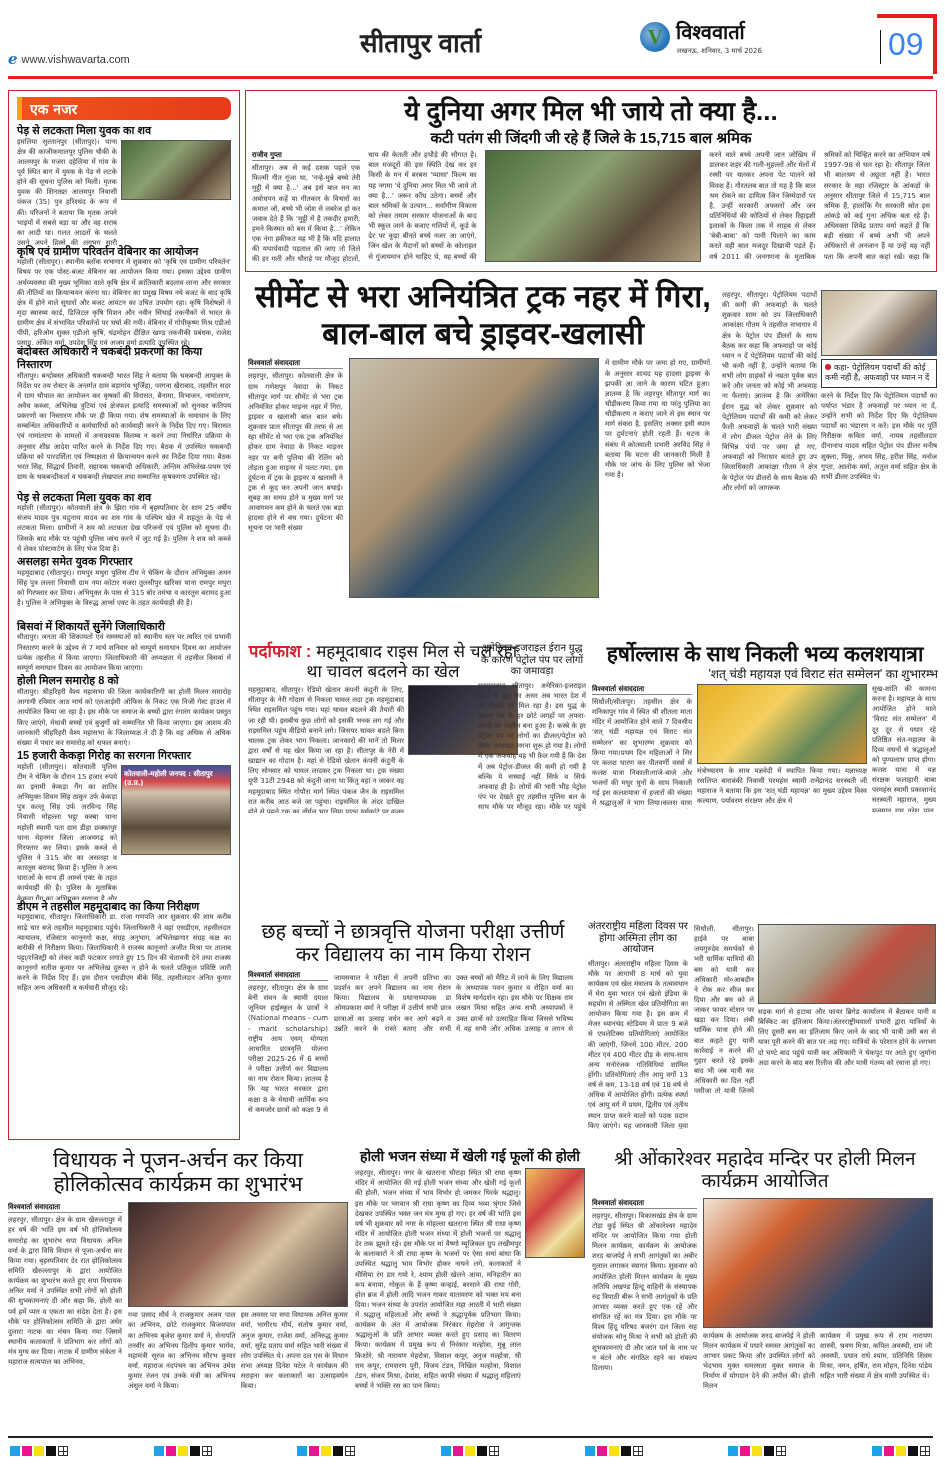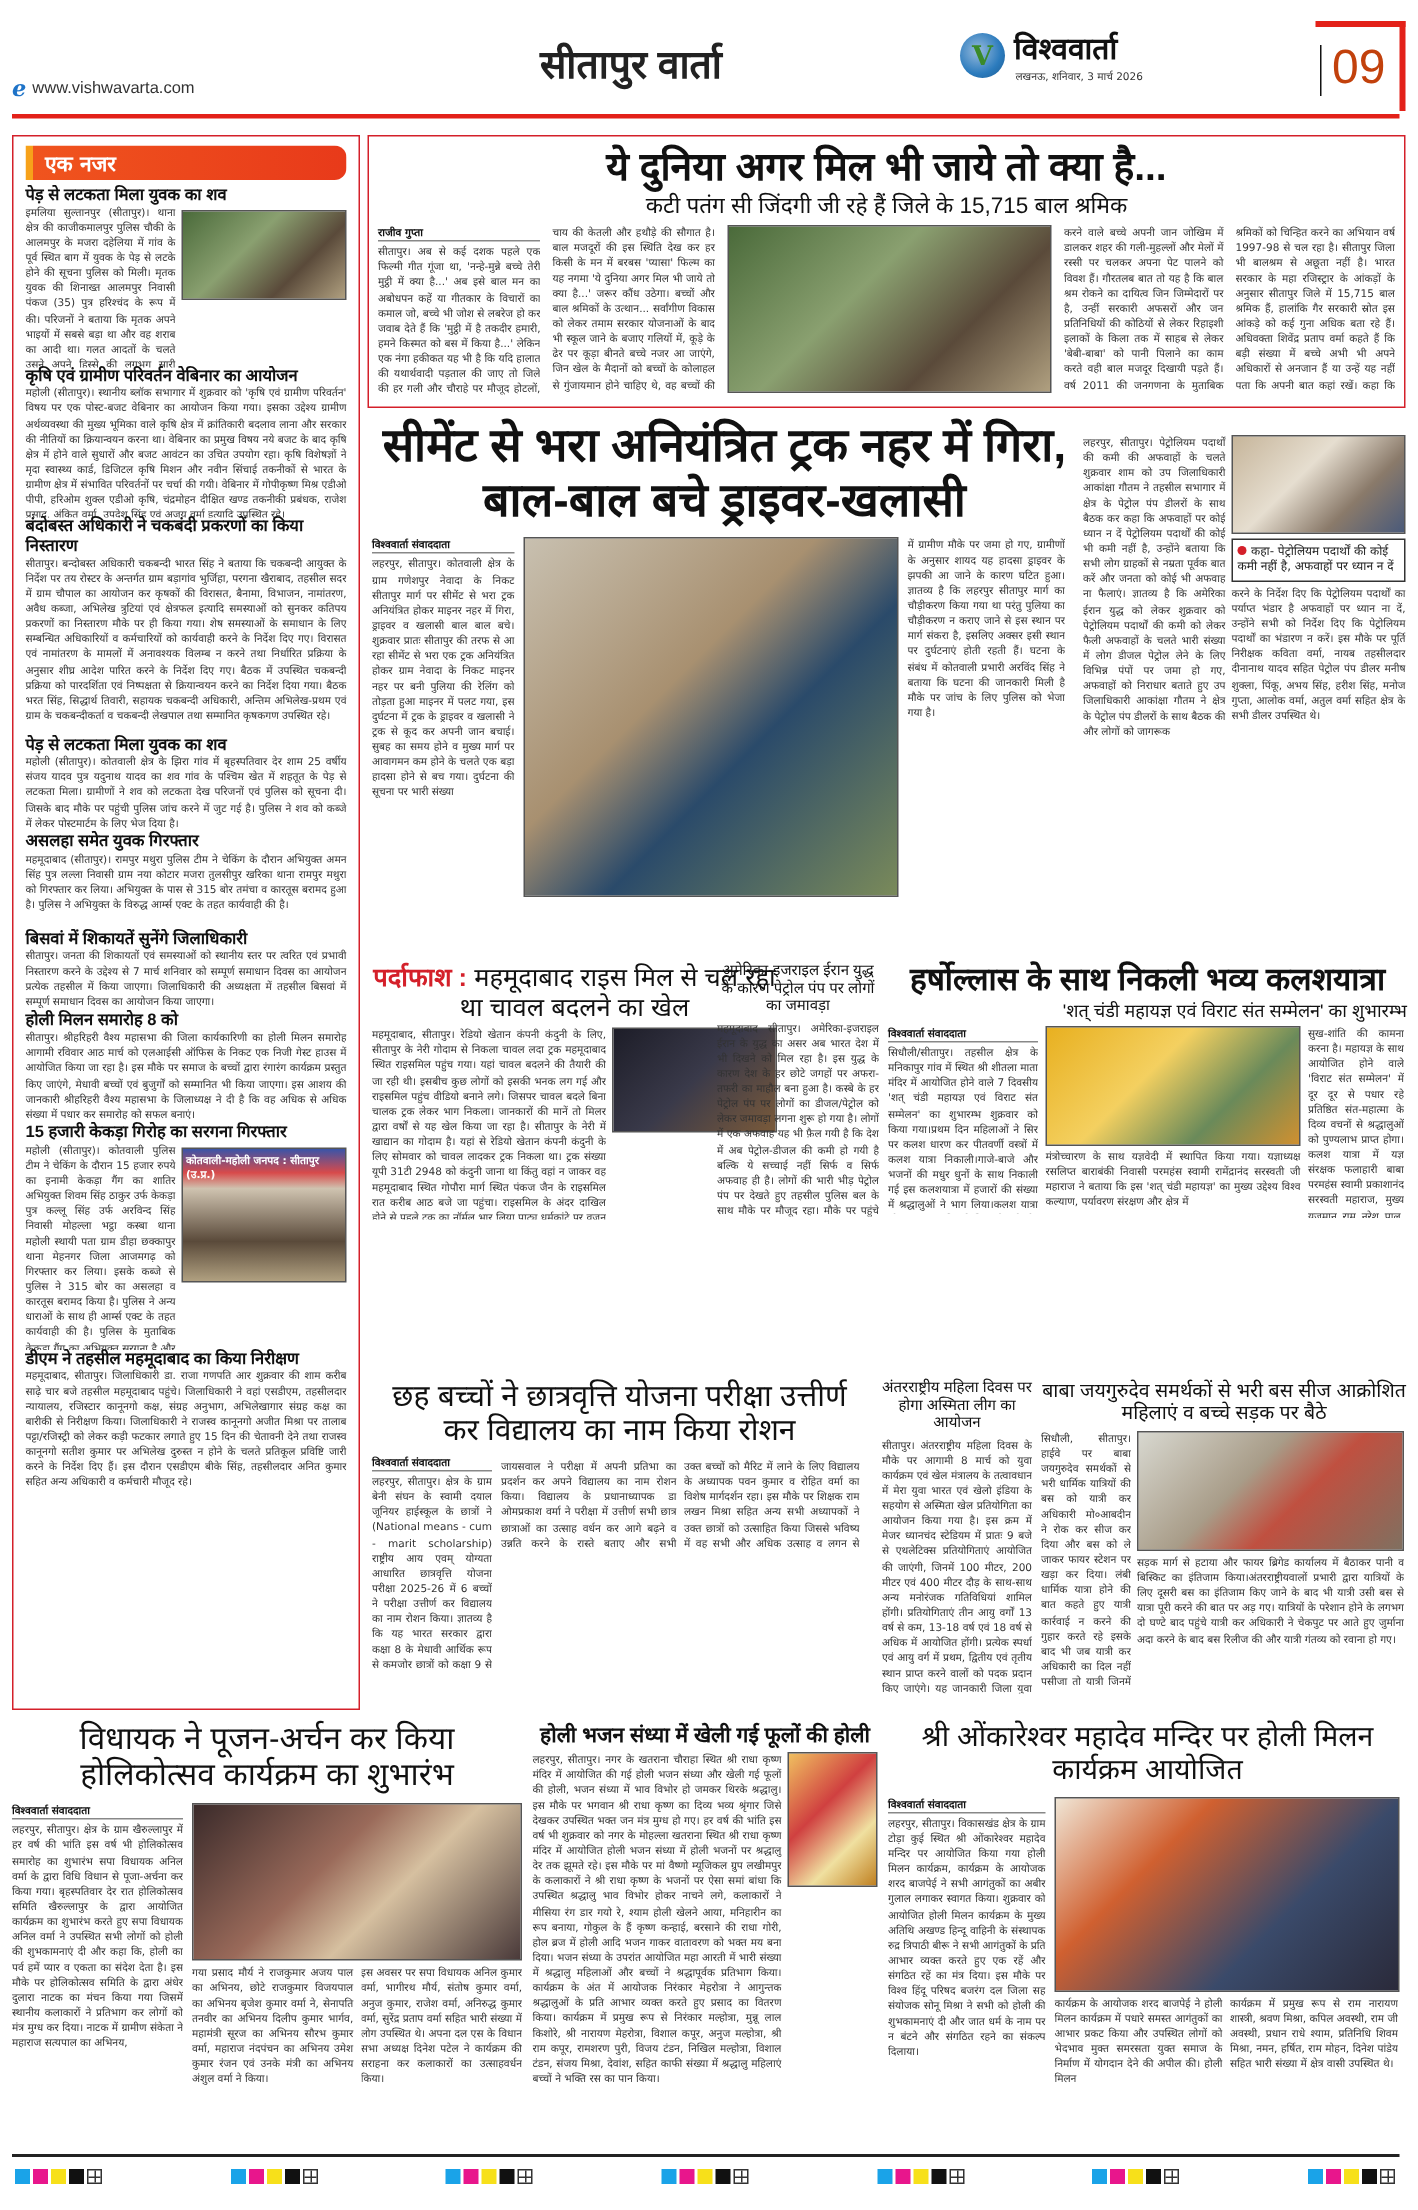--- a/index.html
+++ b/index.html
@@ -7,21 +7,21 @@
   .abs{position:absolute}
   
   #hdr-url{left:8px;top:50px;font-size:11px;color:#333;font-family:"Liberation Sans",sans-serif;display:flex;align-items:center;gap:4px}
   #hdr-url .ie{color:#1e73c8;font-size:15px;font-weight:bold;font-family:"DejaVu Serif",serif;font-style:italic}
   #hdr-section{left:360px;top:24px;font-size:26px;font-weight:bold;font-family:"Liberation Sans",sans-serif;color:#222}
   #hdr-logo{left:640px;top:22px;width:30px;height:30px;border-radius:50%;background:radial-gradient(circle at 40% 40%,#9bd,#2b7bbd 60%,#1c5a8f);display:flex;align-items:center;justify-content:center;color:#3a8a2a;font-weight:bold;font-size:18px;font-family:"DejaVu Serif",serif}
   #hdr-brand{left:676px;top:18px;font-size:20px;font-weight:bold;color:#111}
   #hdr-date{left:677px;top:46px;font-size:7px;color:#333}
   #hdr-pagebox{left:877px;top:14px;width:60px;height:60px;border-top:4px solid #e32119;border-right:4px solid #e32119}
   #hdr-pagesep{left:880px;top:30px;width:1px;height:34px;background:#111}
-  #hdr-page{left:888px;top:26px;font-size:32px;font-family:"Liberation Sans",sans-serif;color:#c2410c}
+  #hdr-page{left:888px;top:26px;font-size:32px;font-family:"Liberation Sans",sans-serif;color:#3b82f6}
   #hdr-rule{left:8px;top:76px;width:925px;height:3px;background:#e32119}
 
   .panel{border:1.5px solid #d4202a}
   .head{font-weight:bold;color:#111;font-family:"Liberation Sans",sans-serif;line-height:1.15}
   .txt{font-size:7px;line-height:1.45;color:#333;text-align:justify;overflow:hidden}
   .byline{font-size:7px;font-weight:bold;color:#111;border-bottom:1px solid #888;padding-bottom:1px;margin-bottom:2px}
   .photo{background:linear-gradient(135deg,#8a9a72,#c9b58b 40%,#6b7d5a 70%,#a8926a);border:1px solid #555}
   .ph-dark{background:linear-gradient(135deg,#1d1d28,#3a3a4a 50%,#7a5a3a)}
   .ph-meet{background:linear-gradient(135deg,#c6b59a,#e6ded0 40%,#8a7a6a 70%,#4a5a7a)}
   .ph-women{background:linear-gradient(135deg,#e8b020,#f4d060 40%,#6a8a5a 70%,#d09030)}
@@ -95,21 +95,21 @@
     <div class="txt" style="height:138px">महोली (सीतापुर)। कोतवाली पुलिस टीम ने चेकिंग के दौरान 15 हजार रुपये का इनामी केकड़ा गैंग का शातिर अभियुक्त शिवम सिंह ठाकुर उर्फ केकड़ा पुत्र कल्लू सिंह उर्फ अरविन्द सिंह निवासी मोहल्ला भट्ठा कस्बा थाना महोली स्थायी पता ग्राम डीहा छक्कापुर थाना मेहनगर जिला आजमगढ़ को गिरफ्तार कर लिया। इसके कब्जे से पुलिस ने 315 बोर का असलहा व कारतूस बरामद किया है। पुलिस ने अन्य धाराओं के साथ ही आर्म्स एक्ट के तहत कार्यवाही की है। पुलिस के मुताबिक केकड़ा गैंग का अभियुक्त सरगना है और इस पर गंभीर अपराधों के आधा दर्जन मुकदमे पूर्व में दर्ज हैं।</div>
   </div>
   <div>
     <div class="head" style="font-size:11px">डीएम ने तहसील महमूदाबाद का किया निरीक्षण</div>
     <div class="txt" style="height:100px">महमूदाबाद, सीतापुर। जिलाधिकारी डा. राजा गणपति आर शुक्रवार की शाम करीब साढ़े चार बजे तहसील महमूदाबाद पहुंचे। जिलाधिकारी ने वहां एसडीएम, तहसीलदार न्यायालय, रजिस्टार कानूनगो कक्ष, संग्रह अनुभाग, अभिलेखागार संग्रह कक्ष का बारीकी से निरीक्षण किया। जिलाधिकारी ने राजस्व कानूनगो अजीत मिश्रा पर तालाब पट्टा/रजिस्ट्री को लेकर कड़ी फटकार लगाते हुए 15 दिन की चेतावनी देने तथा राजस्व कानूनगो सतीश कुमार पर अभिलेख दुरुस्त न होने के चलते प्रतिकूल प्रविष्टि जारी करने के निर्देश दिए हैं। इस दौरान एसडीएम बीके सिंह, तहसीलदार अनित कुमार सहित अन्य अधिकारी व कर्मचारी मौजूद रहे।</div>
   </div>
 </div>
 
 <div class="abs panel" style="left:245px;top:90px;width:692px;height:182px">
   <div class="head" style="text-align:center;font-size:26px;margin-top:6px">ये दुनिया अगर मिल भी जाये तो क्या है...</div>
-  <div class="head" style="text-align:center;font-size:15px;font-weight:normal;margin:2px 0 4px">कटी पतंग सी जिंदगी जी रहे हैं जिले के 15,715 बाल श्रमिक</div>
+  <div class="head" style="text-align:center;font-size:15px;font-weight:bold;margin:2px 0 4px">कटी पतंग सी जिंदगी जी रहे हैं जिले के 15,715 बाल श्रमिक</div>
   <div style="display:flex;gap:8px;padding:0 6px">
     <div style="width:110px">
       <div class="byline">राजीव गुप्ता</div>
       <div class="txt" style="height:100px">सीतापुर। अब से कई दशक पहले एक फिल्मी गीत गूंजा था, 'नन्हे-मुन्ने बच्चे तेरी मुट्ठी में क्या है...' अब इसे बाल मन का अबोधपन कहें या गीतकार के विचारों का कमाल जो, बच्चे भी जोश से लबरेज हो कर जवाब देते हैं कि 'मुट्ठी में है तकदीर हमारी, हमने किस्मत को बस में किया है...' लेकिन एक नंगा हकीकत यह भी है कि यदि हालात की यथार्थवादी पड़ताल की जाए तो जिले की हर गली और चौराहे पर मौजूद होटलों, ढाबों व गैराजों पर जूठी प्लेट, पेंचकस और रिंच थामे अबोध और बेबस बचपन मिल जाएगा। सुनिनक और राष्ट्रनिक बना सकने वाले हाथों में</div>
     </div>
     <div class="txt" style="width:110px;height:112px">चाय की केतली और हथौड़े की सौगात है। बाल मजदूरों की इस स्थिति देख कर हर किसी के मन में बरबस 'प्यासा' फिल्म का यह नगमा 'ये दुनिया अगर मिल भी जाये तो क्या है...' जरूर कौंध उठेगा। बच्चों और बाल श्रमिकों के उत्थान... सर्वांगीण विकास को लेकर तमाम सरकार योजनाओं के बाद भी स्कूल जाने के बजाए गलियों में, कूड़े के ढेर पर कूड़ा बीनते बच्चे नजर आ जाएंगे, जिन खेल के मैदानों को बच्चों के कोलाहल से गुंजायमान होने चाहिए थे, वह बच्चों की राह देख रहे हैं। खेल के मैदान और स्कूल व कॉलेज के क्लास रूम में अपनी प्रतिभा का प्रदर्शन</div>
     <div class="photo ph-tree" style="width:220px;height:112px"></div>
     <div class="txt" style="width:108px;height:112px">करने वाले बच्चे अपनी जान जोखिम में डालकर शहर की गली-मुहल्लों और मेलों में रस्सी पर चलकर अपना पेट पालने को विवश हैं। गौरतलब बात तो यह है कि बाल श्रम रोकने का दायित्व जिन जिम्मेदारों पर है, उन्हीं सरकारी अफसरों और जन प्रतिनिधियों की कोठियों से लेकर रिहाइशी इलाकों के किला तक में साहब से लेकर 'बेबी-बाबा' को पानी पिलाने का काम करते वही बाल मजदूर दिखायी पड़ते हैं। वर्ष 2011 की जनगणना के मुताबिक प्रदेश में 21.76 लाख बाल श्रमिक हैं, लेकिन सरकार और श्रम विभाग को बाल श्रमिक दिखाई नहीं देते हैं। गौरतलब है कि प्रदेश में बाल</div>
     <div class="txt" style="width:108px;height:112px">श्रमिकों को चिन्हित करने का अभियान वर्ष 1997-98 से चल रहा है। सीतापुर जिला भी बालश्रम से अछूता नहीं है। भारत सरकार के महा रजिस्ट्रार के आंकड़ों के अनुसार सीतापुर जिले में 15,715 बाल श्रमिक हैं, हालांकि गैर सरकारी स्रोत इस आंकड़े को कई गुना अधिक बता रहे हैं। अधिवक्ता शिवेंद्र प्रताप वर्मा कहते हैं कि बड़ी संख्या में बच्चे अभी भी अपने अधिकारों से अनजान हैं या उन्हें यह नहीं पता कि अपनी बात कहां रखें। कहा कि गरीब और अभावग्रस्त बच्चों को समान अवसर मिलना चाहिए और इसके लिए सरकार और आमजन के साथ ही हर एक जिम्मेदार को आगे आना होगा।</div>
   </div>
@@ -183,21 +183,20 @@
     </div>
   </div>
 </div>
 
 <div class="abs" style="left:588px;top:920px;width:100px;height:220px">
   <div class="head" style="font-size:10px;text-align:center;font-weight:normal">अंतरराष्ट्रीय महिला दिवस पर होगा अस्मिता लीग का आयोजन</div>
   <div class="txt" style="height:170px;margin-top:4px">सीतापुर। अंतरराष्ट्रीय महिला दिवस के मौके पर आगामी 8 मार्च को युवा कार्यक्रम एवं खेल मंत्रालय के तत्वावधान में मेरा युवा भारत एवं खेलो इंडिया के सहयोग से अस्मिता खेल प्रतियोगिता का आयोजन किया गया है। इस क्रम में मेजर ध्यानचंद स्टेडियम में प्रातः 9 बजे से एथलेटिक्स प्रतियोगिताएं आयोजित की जाएंगी, जिनमें 100 मीटर, 200 मीटर एवं 400 मीटर दौड़ के साथ-साथ अन्य मनोरंजक गतिविधियां शामिल होंगी। प्रतियोगिताएं तीन आयु वर्गों 13 वर्ष से कम, 13-18 वर्ष एवं 18 वर्ष से अधिक में आयोजित होंगी। प्रत्येक स्पर्धा एवं आयु वर्ग में प्रथम, द्वितीय एवं तृतीय स्थान प्राप्त करने वालों को पदक प्रदान किए जाएंगे। यह जानकारी जिला युवा अधिकारी संकल्प शुक्ला एवं एथलेटिक्स कोच मयंक आनंद ने दी।</div>
 </div>
 
 <div class="abs" style="left:694px;top:920px;width:244px;height:220px">
-  <div class="head" style="font-size:13px;text-align:center;font-weight:normal">बाबा जयगुरुदेव समर्थकों से भरी बस सीज आक्रोशित महिलाएं व बच्चे सड़क पर बैठे</div>
   <div style="display:flex;gap:4px;margin-top:4px">
     <div class="txt" style="width:60px;height:170px">सिधौली, सीतापुर। हाईवे पर बाबा जयगुरुदेव समर्थकों से भरी धार्मिक यात्रियों की बस को यात्री कर अधिकारी मो०आबदीन ने रोक कर सीज कर दिया और बस को ले जाकर फायर स्टेशन पर खड़ा कर दिया। लंबी धार्मिक यात्रा होने की बात कहते हुए यात्री कार्रवाई न करने की गुहार करते रहे इसके बाद भी जब यात्री कर अधिकारी का दिल नहीं पसीजा तो यात्री जिनमें काफी संख्या में महिलाएं व छोटे बच्चे थे आक्रोशित हो गए,और सिधौली मार्ग पर फायरब्रिगेड के सामने सड़क पर बैठ गए और रास्ता जाम कर दिया। कोतवाली प्रभारी विजयेन्द्र सिंह ने मौके पर पहुंचकर यात्रियों को समझाबुझा कर</div>
     <div style="width:178px">
       <div class="photo ph-bus" style="width:178px;height:80px"></div>
       <div class="txt" style="height:86px;margin-top:3px">सड़क मार्ग से हटाया और फायर ब्रिगेड कार्यालय में बैठाकर पानी व बिस्किट का इंतिजाम किया।अंतरराष्ट्रीयवालों प्रभारी द्वारा यात्रियों के लिए दूसरी बस का इंतिजाम किए जाने के बाद भी यात्री उसी बस से यात्रा पूरी करने की बात पर अड़ गए। यात्रियों के परेशान होने के लगभग दो घण्टे बाद पहुंचे यात्री कर अधिकारी ने चेकपुट पर आते हुए जुर्माना अदा करने के बाद बस रिलीज की और यात्री गंतव्य को रवाना हो गए।</div>
     </div>
   </div>
 </div>
 
 <div class="abs" style="left:8px;top:1148px;width:340px;height:280px">

